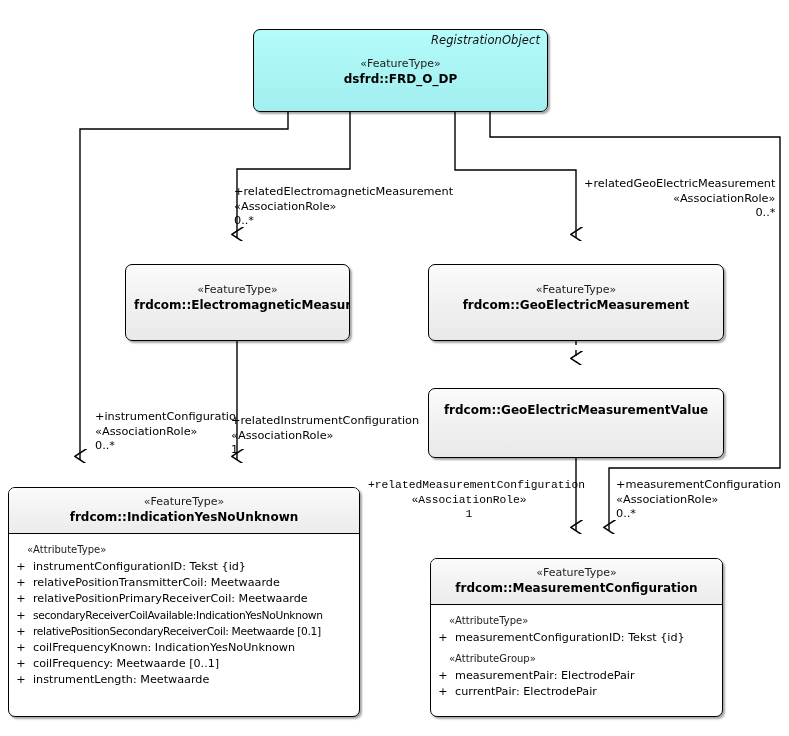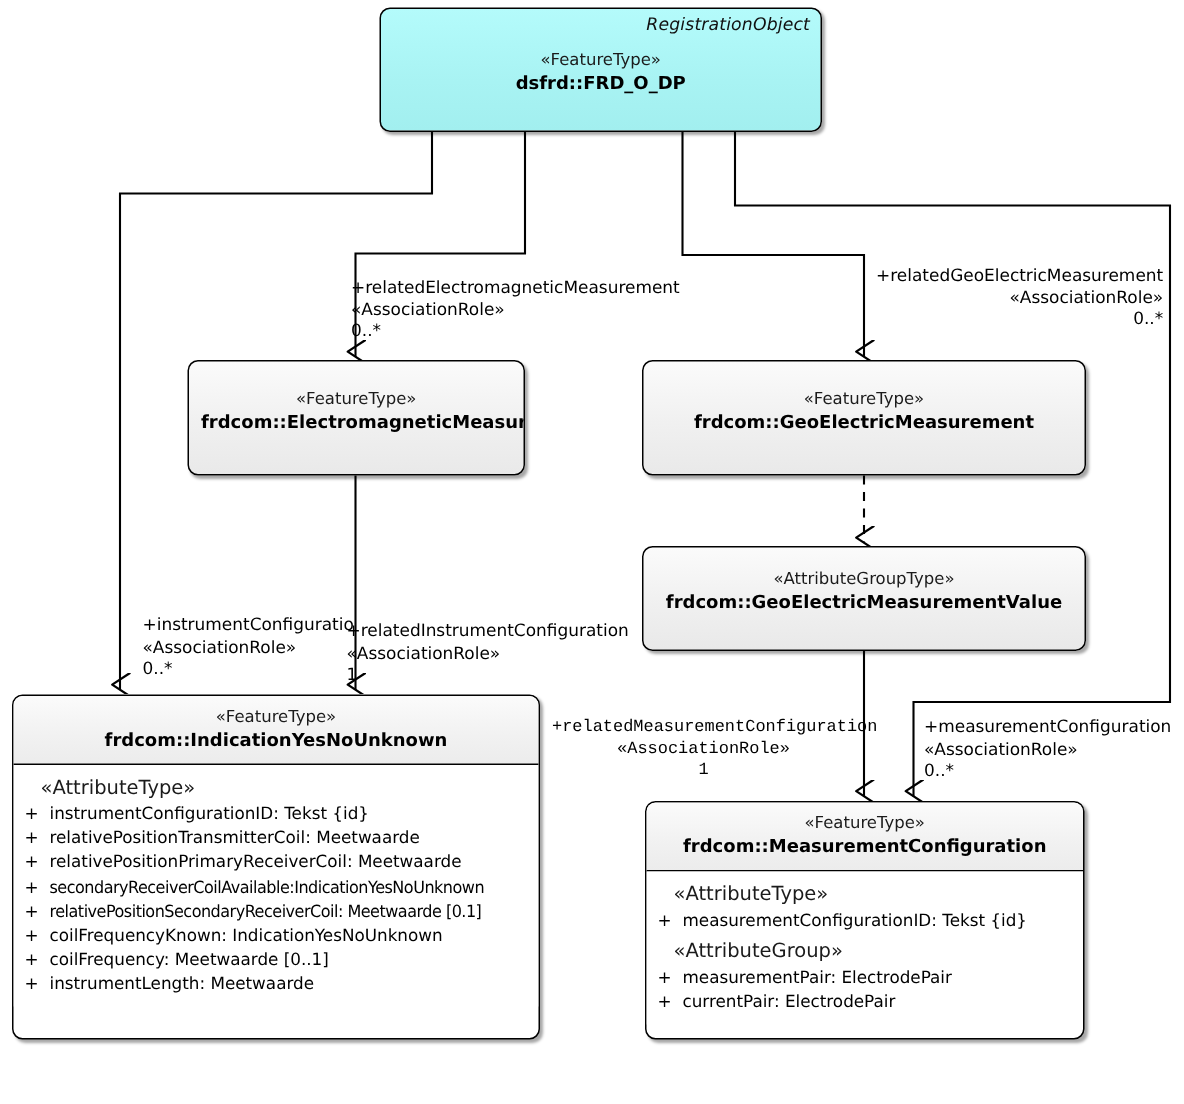--- a/index.html
+++ b/index.html
@@ -24,20 +24,21 @@
   
   .uml-box{
     position:absolute;
     box-sizing:border-box;
     border:1.6px solid #000;
     border-radius:7px;
     box-shadow:2px 2px 2px rgba(0,0,0,0.35);
     background:#ffffff;
     overflow:hidden;
     z-index:5;
+    margin-top:24px;
   }
   .uml-box.plain{
     background:linear-gradient(180deg,#fbfbfb 0%,#f0f0f0 55%,#e9e9e9 100%);
   }
   .uml-box.accent{
     background:linear-gradient(180deg,#b4fbfb 0%,#a8f3f3 60%,#a2efef 100%);
   }
   .uml-box.compartmented{
     background:#ffffff;
   }
@@ -71,21 +72,21 @@
     color:#000;
     line-height:16px;
     white-space:nowrap;
   }
 
   .attrs{
     padding:7px 0 6px 0;
     background:#ffffff;
   }
   .attr-group-label{
-    font-size:13px;
+    font-size:10px;
     color:#1b1b1b;
     padding:1px 0 2px 18px;
     line-height:15px;
     white-space:nowrap;
   }
   .attr-row{
     display:flex;
     align-items:baseline;
     font-size:11.2px;
     color:#000;
@@ -166,21 +167,20 @@
 
   <div class="uml-box plain" style="left:428px;top:240px;width:296px;height:77px;">
     <div class="header" style="padding-top:17px;">
       <div class="stereotype">«FeatureType»</div>
       <div class="classname">frdcom::GeoElectricMeasurement</div>
     </div>
   </div>
 
   <div class="uml-box plain" style="left:428px;top:364px;width:296px;height:70px;">
     <div class="header" style="padding-top:13px;">
-      <div class="stereotype">«AttributeGroupType»</div>
       <div class="classname">frdcom::GeoElectricMeasurementValue</div>
     </div>
   </div>
 
   <div class="uml-box compartmented" style="left:8px;top:463px;width:352px;height:230px;">
     <div class="header">
       <div class="stereotype">«FeatureType»</div>
       <div class="classname">frdcom::IndicationYesNoUnknown</div>
     </div>
     <div class="attrs">

